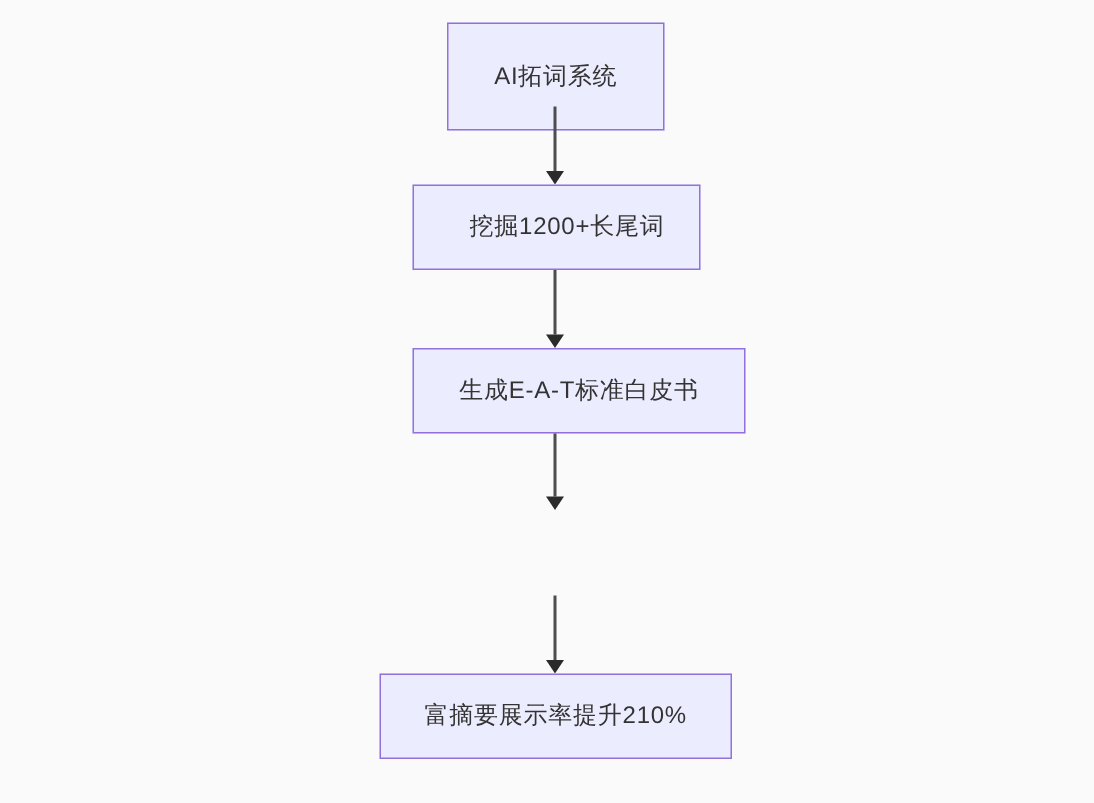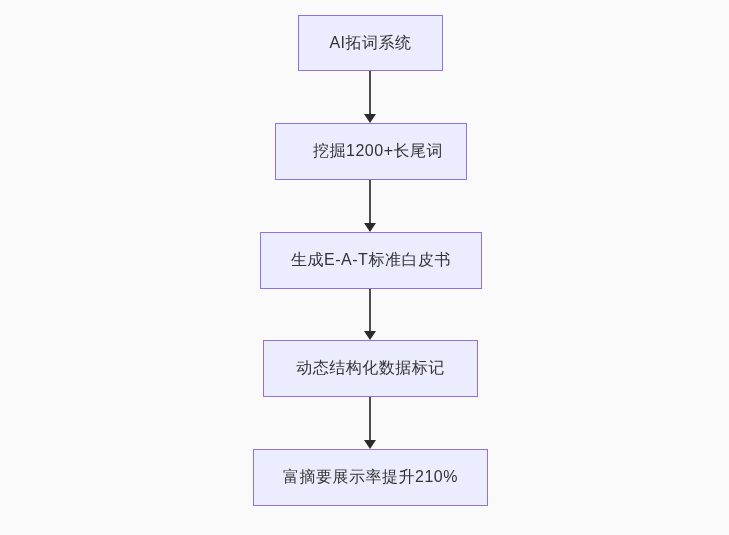--- a/index.html
+++ b/index.html
@@ -47,23 +47,23 @@
     flex: 1;
     background: var(--edge-line);
   }
   .edge-head {
     width: 0; height: 0;
     border-left: 6px solid transparent;
     border-right: 6px solid transparent;
     border-top: 9px solid var(--edge-head);
   }
   
-  .n1 { left: 298px; top: 15px;  width: 145px; height: 56px; }
+  .n1 { left: 298px; top: 15px;  width: 145px; height: 72px; }
   .n2 { left: 275px; top: 123px; width: 192px; height: 57px; padding-left: 14px; }
-  .n3 { left: 260px; top: 232px; width: 222px; height: 57px; }
+  .n3 { left: 275px; top: 232px; width: 222px; height: 57px; }
   .n4 { left: 263px; top: 340px; width: 215px; height: 57px; }
   .n5 { left: 253px; top: 449px; width: 235px; height: 57px; justify-content: center; }
   
   .e1 { left: 364px; top: 71px;  height: 52px; }
   .e2 { left: 364px; top: 180px; height: 52px; }
   .e3 { left: 364px; top: 289px; height: 51px; }
   .e4 { left: 364px; top: 397px; height: 52px; }
 </style>
 </head>
 <body>
@@ -90,23 +90,20 @@
 
   <div class="node n3">
     <span class="node-label">生成E-A-T标准白皮书</span>
   </div>
 
   <div class="edge e3">
     <div class="edge-line"></div>
     <div class="edge-head"></div>
   </div>
 
-  <div class="node n4">
-    <span class="node-label">动态结构化数据标记</span>
-  </div>
 
   <div class="edge e4">
     <div class="edge-line"></div>
     <div class="edge-head"></div>
   </div>
 
   <div class="node n5">
     <span class="node-label">富摘要展示率提升210%</span>
   </div>
 

